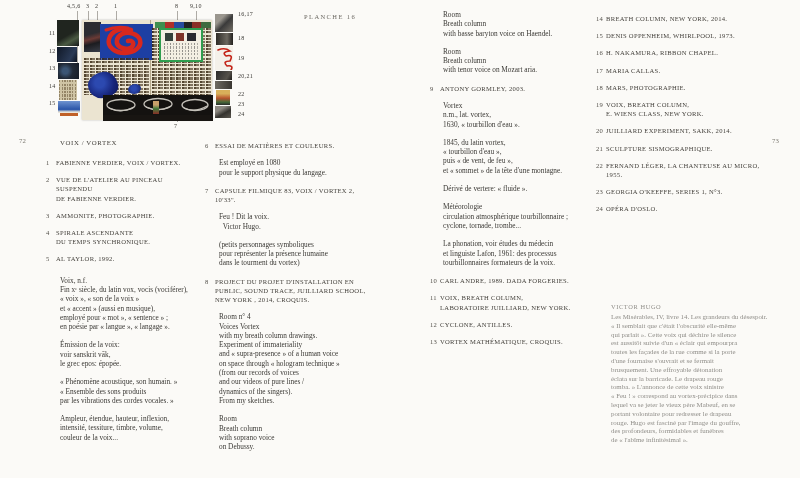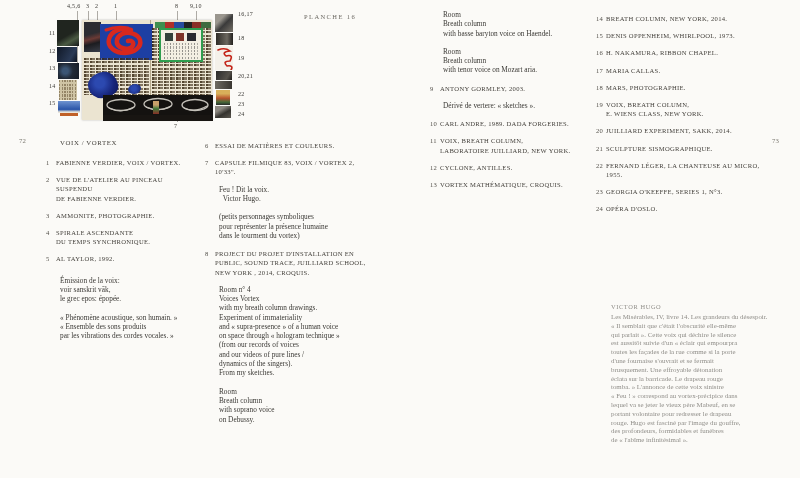--- a/index.html
+++ b/index.html
@@ -157,29 +157,32 @@
         <span class="etxt">AMMONITE, PHOTOGRAPHIE.</span>
       </div>
     <div class="entry">
         <span class="num">4</span>
         <span class="etxt">SPIRALE ASCENDANTE<br>DU TEMPS SYNCHRONIQUE.</span>
       </div>
     <div class="entry" style="margin-bottom:12px;">
         <span class="num">5</span>
         <span class="etxt">AL TAYLOR, 1992.</span>
       </div>
+    <div class="para">Voix, n.f.<br>Fin xᵉ siècle, du latin vox, vocis (vociférer),<br>« voix », « son de la voix »<br>et « accent » (aussi en musique),<br>employé pour « mot », « sentence » ;<br>en poésie par « langue », « langage ».</div>
     <div class="para">Émission de la voix:<br>voir sanskrit vāk,<br>le grec epos: épopée.</div>
     <div class="para">« Phénomène acoustique, son humain. »<br>« Ensemble des sons produits<br>par les vibrations des cordes vocales. »</div>
+    <div class="para">Ampleur, étendue, hauteur, inflexion,<br>intensité, tessiture, timbre, volume,<br>couleur de la voix...</div>
   </div>
 
   <div class="col" style="left:205px;top:141px;width:172px;">
     <div class="entry">
         <span class="num">6</span>
         <span class="etxt">ESSAI DE MATIÈRES ET COULEURS.</span>
       </div>
+    <div class="para">Est employé en 1080<br>pour le support physique du langage.</div>
     <div class="entry">
         <span class="num">7</span>
         <span class="etxt">CAPSULE FILMIQUE 83, VOIX / VORTEX 2, 10'33".</span>
       </div>
     <div class="para">Feu ! Dit la voix.<br>&nbsp;&nbsp;Victor Hugo.</div>
     <div class="para">(petits personnages symboliques<br>pour représenter la présence humaine<br>dans le tourment du vortex)</div>
     <div class="entry">
         <span class="num">8</span>
         <span class="etxt">PROJECT DU PROJET D'INSTALLATION EN<br>PUBLIC, SOUND TRACE, JUILLIARD SCHOOL,<br>NEW YORK , 2014, CROQUIS.</span>
       </div>
@@ -187,21 +190,25 @@
     <div class="para">Room<br>Breath column<br>with soprano voice<br>on Debussy.</div>
   </div>
 
   <div class="col c3" style="left:430px;top:10px;width:150px;">
     <div class="para">Room<br>Breath column<br>with basse baryton voice on Haendel.</div>
     <div class="para">Room<br>Breath column<br>with tenor voice on Mozart aria.</div>
     <div class="entry">
         <span class="num">9</span>
         <span class="etxt">ANTONY GORMLEY, 2003.</span>
       </div>
-    <div class="para">Dérivé de vertere: « sketches ».</div>
+    <div class="para">Vortex<br>n.m., lat. vortex,<br>1630, « tourbillon d'eau ».</div>
+    <div class="para">1845, du latin vortex,<br>« tourbillon d'eau »,<br>puis « de vent, de feu »,<br>et « sommet » de la tête d'une montagne.</div>
+    <div class="para">Dérivé de vertere: « fluide ».</div>
+    <div class="para">Météorologie<br>circulation atmosphérique tourbillonnaire ;<br>cyclone, tornade, trombe...</div>
+    <div class="para">La phonation, voir études du médecin<br>et linguiste Lafon, 1961: des processus<br>tourbillonnaires formateurs de la voix.</div>
     <div class="entry">
         <span class="num">10</span>
         <span class="etxt">CARL ANDRE, 1989. DADA FORGERIES.</span>
       </div>
     <div class="entry">
         <span class="num">11</span>
         <span class="etxt">VOIX, BREATH COLUMN,<br>LABORATOIRE JUILLIARD, NEW YORK.</span>
       </div>
     <div class="entry">
         <span class="num">12</span>

